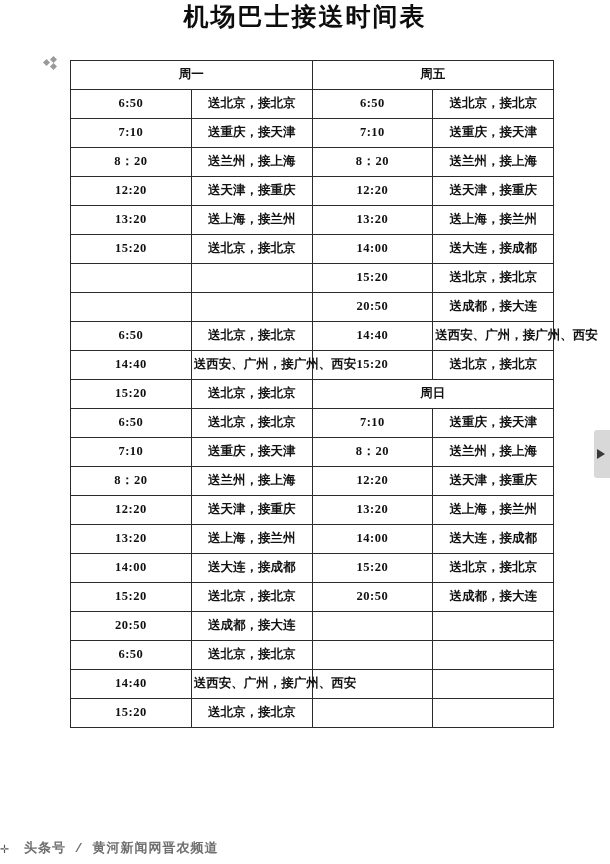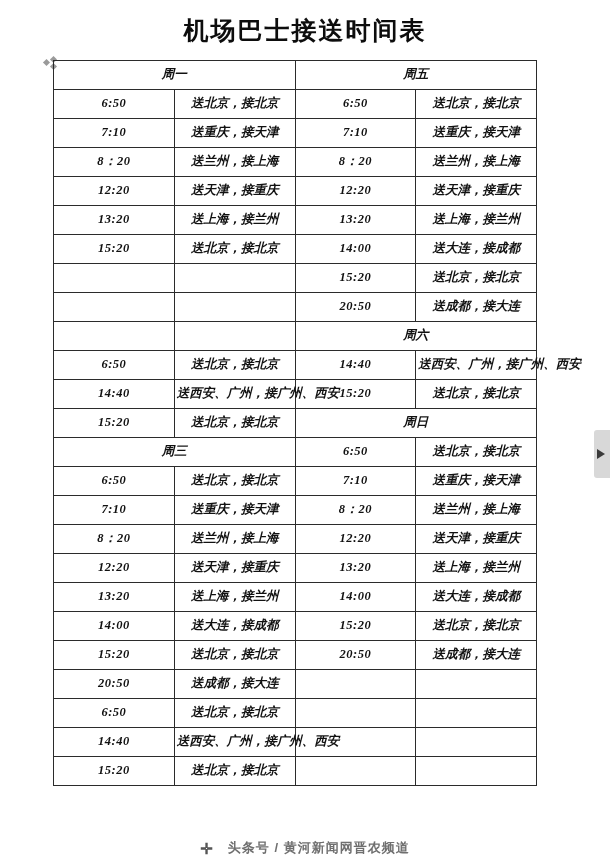--- a/index.html
+++ b/index.html
@@ -19,21 +19,20 @@
     position: relative;
     width: 610px;
     height: 864px;
     box-sizing: border-box;
   }
   .title {
     text-align: center;
     font-size: 25px;
     font-weight: bold;
     letter-spacing: 2px;
-    padding-top: 14px;
     padding-bottom: 8px;
     color: #0d0d0d;
     font-family: "Liberation Serif", "DejaVu Serif", serif;
   }
   .deco-dots {
     position: absolute;
     left: 44px;
     top: 57px;
     width: 18px;
     height: 12px;
@@ -44,24 +43,23 @@
     height: 5px;
     background: #9a9a9a;
     transform: rotate(45deg);
   }
   .deco-dots span.d1 { left: 0px; top: 3px; }
   .deco-dots span.d2 { left: 7px; top: 0px; }
   .deco-dots span.d3 { left: 7px; top: 7px; }
 
   .table-wrap {
     position: absolute;
-    left: 53px;
+    left: 70px;
     top: 60px;
     width: 428px;
-    font-style: italic;
   }
   table.sched {
     border-collapse: collapse;
     width: 484px;
     table-layout: fixed;
   }
   table.sched td {
     border: 1px solid #2b2b2b;
     height: 28px;
     font-size: 12.5px;
@@ -95,25 +93,24 @@
     height: 0;
     border-top: 5px solid transparent;
     border-bottom: 5px solid transparent;
     border-left: 8px solid #3a3a3a;
   }
   .footer {
     position: absolute;
     left: 0;
     right: 0;
     bottom: 6px;
-    text-align: center;
     font-size: 13px;
     font-weight: bold;
     color: #6f6f6f;
-    font-family: Liberation Sans, sans-serif;
+    font-family: Liberation Mono, monospace;
     letter-spacing: 1px;
   }
   .footer .cross {
     display: inline-block;
     color: #555;
     font-weight: bold;
     margin-right: 14px;
     font-size: 15px;
     vertical-align: middle;
   }
@@ -180,45 +177,35 @@
             <td class="time">15:20</td>
             <td class="route">送北京，接北京</td>
           </tr>
           <tr>
             <td class="time"></td>
             <td class="route"></td>
             <td class="time">20:50</td>
             <td class="route">送成都，接大连</td>
           </tr>
           <tr>
-            <td class="time"></td>
-            <td class="route"></td>
-            <td colspan="2" class="dayhdr">周六</td>
-          </tr>
-          <tr>
             <td class="time">6:50</td>
             <td class="route">送北京，接北京</td>
             <td class="time">14:40</td>
             <td class="route">送西安、广州，接广州、西安</td>
           </tr>
           <tr>
             <td class="time">14:40</td>
             <td class="route">送西安、广州，接广州、西安</td>
             <td class="time">15:20</td>
             <td class="route">送北京，接北京</td>
           </tr>
           <tr>
             <td class="time">15:20</td>
             <td class="route">送北京，接北京</td>
             <td colspan="2" class="dayhdr">周日</td>
-          </tr>
-          <tr>
-            <td colspan="2" class="dayhdr">周三</td>
-            <td class="time">6:50</td>
-            <td class="route">送北京，接北京</td>
           </tr>
           <tr>
             <td class="time">6:50</td>
             <td class="route">送北京，接北京</td>
             <td class="time">7:10</td>
             <td class="route">送重庆，接天津</td>
           </tr>
           <tr>
             <td class="time">7:10</td>
             <td class="route">送重庆，接天津</td>

